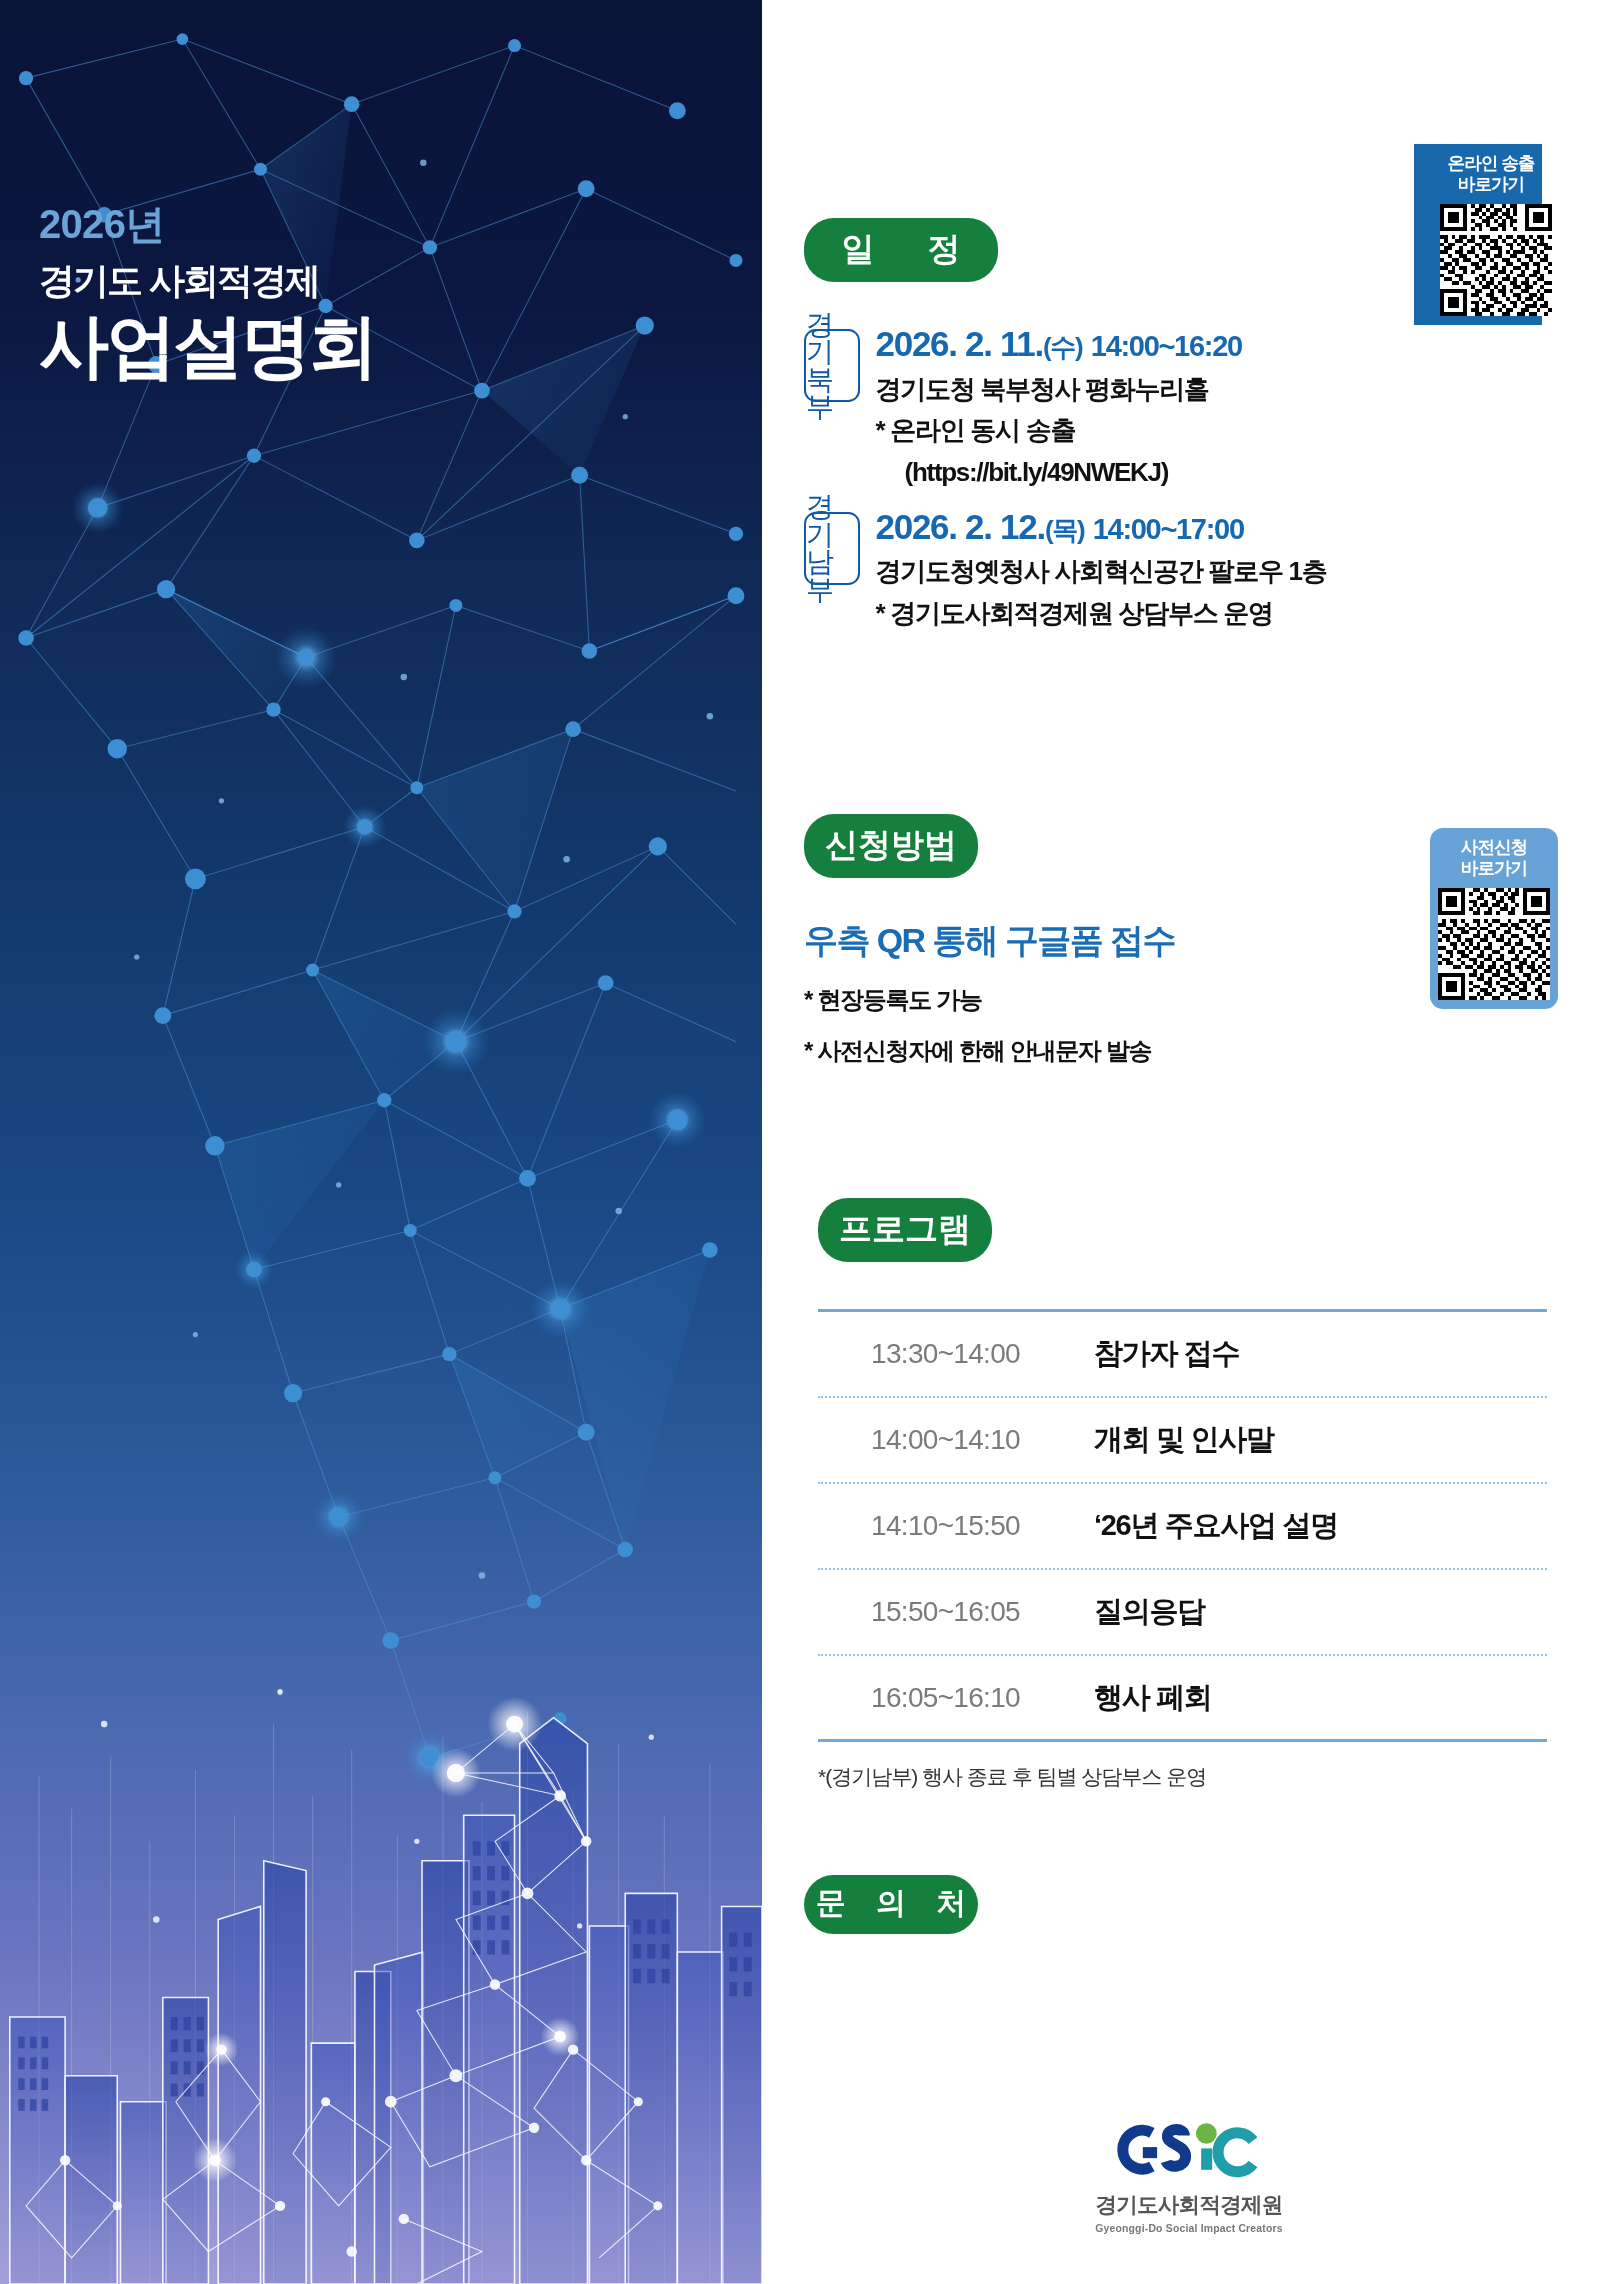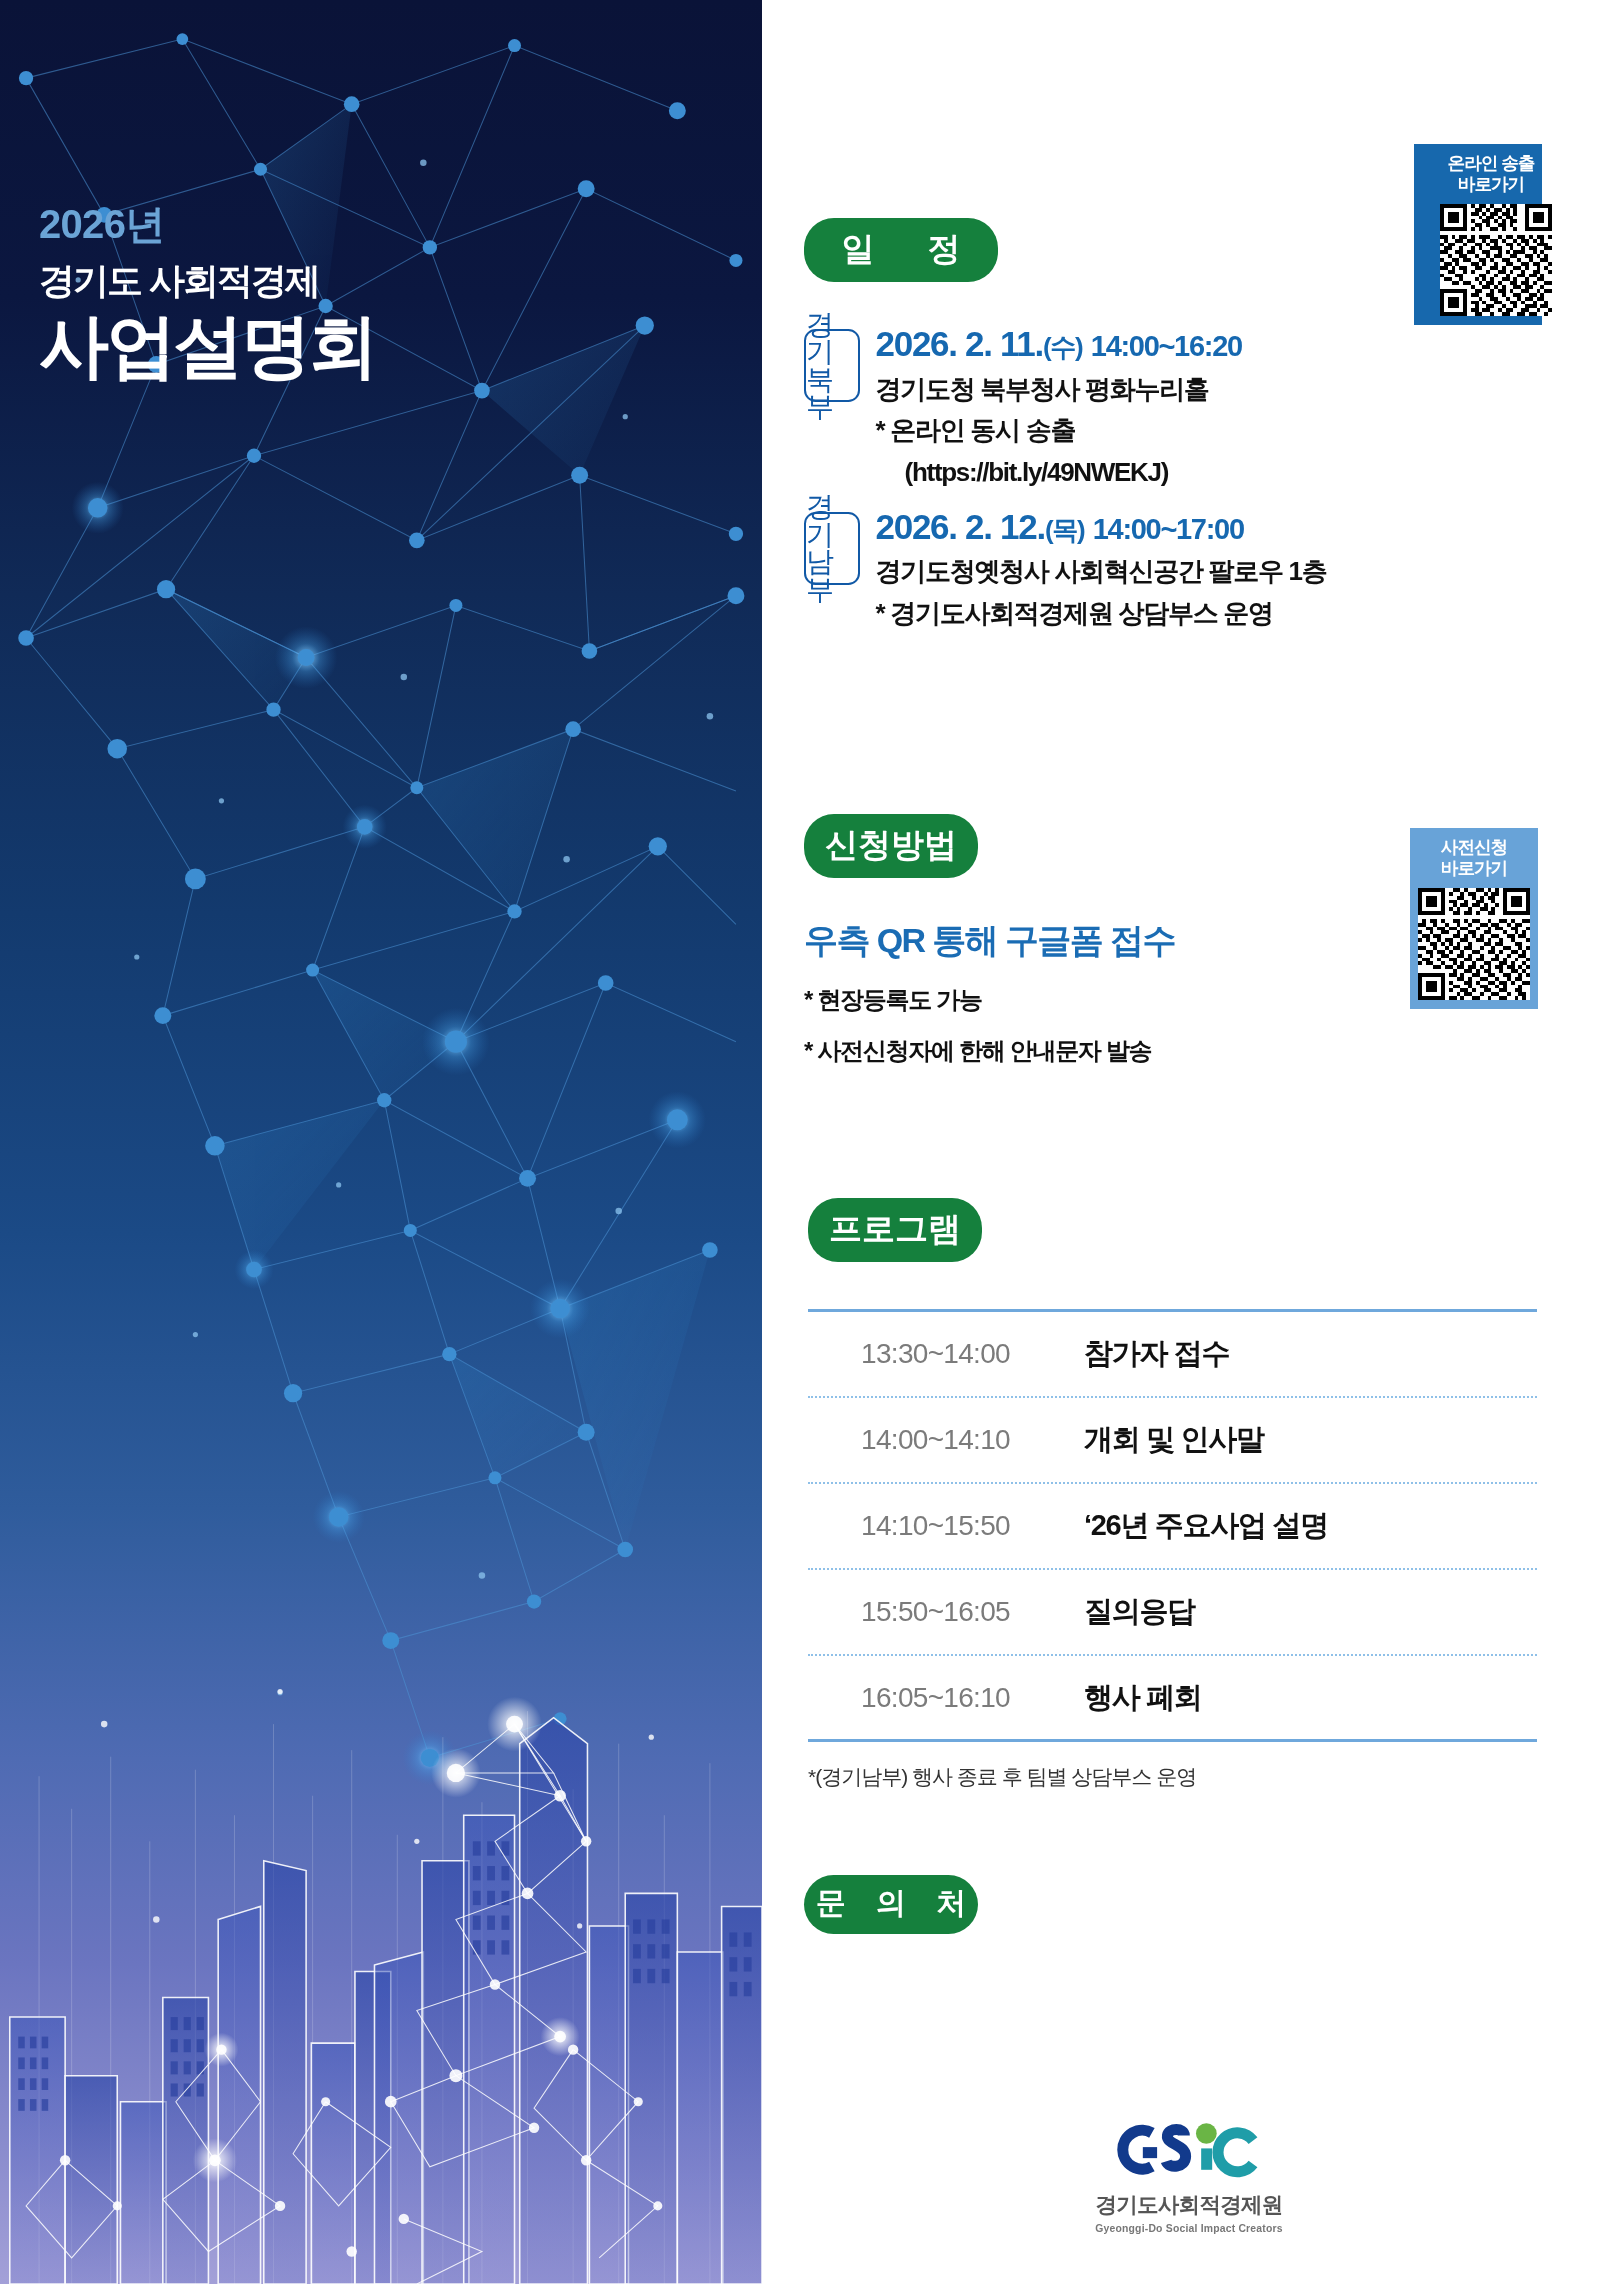--- a/index.html
+++ b/index.html
@@ -81,29 +81,29 @@
   
   .qrbox{ position:absolute; width:128px; }
   .qrbox .qrcap{
     color:#fff; font-weight:800; font-size:17.6px; line-height:1.22;
     text-align:center; padding:9px 0 7.8px; letter-spacing:-1px;
   }
   .qrbox.dark{ background:#1768ad; }
   .qrbox.light{ background:#68a3d8; }
   .qrbox .qrimg{ width:112px; height:112px; margin:0 auto 9px; background:#fff; display:block;}
   #qr-online{ left:652px; top:144px;padding-left:26px; }
-  #qr-apply { left:648px;  top:828px; }
+  #qr-apply { left:668px;  top:828px;border-radius:13px; }
 
   
   #sec-apply{ position:absolute; left:42px; top:814px; }
   .ap-main{ font-size:34px; font-weight:800; color:#1a6cb4; letter-spacing:-1.6px; margin-top:40px;}
   .ap-note{ font-size:24px; font-weight:700; color:#111; letter-spacing:-1.3px; margin-top:19.5px;}
 
   
-  #sec-program{ position:absolute; left:46px; top:1198px; width:731px;}
+  #sec-program{ position:absolute; left:56px; top:1198px; width:731px;}
   #prog-table{ margin-top:47px; border-top:3.3px solid #6fa8dc; width:729px;}
   .prow{ display:flex; align-items:center; height:86px; border-bottom:2px dotted #8fc0e8;}
   .prow:last-child{ border-bottom:3.3px solid #6fa8dc; }
   .ptime{ width:255px; text-align:center; font-size:28px; color:#7b7b7b; font-weight:400; letter-spacing:-0.7px;}
   .pdesc{ font-size:29px; color:#111; font-weight:700; letter-spacing:-1.3px; padding-left:21px;}
   .pfoot{ font-size:21px; color:#333; font-weight:400; letter-spacing:-1px; margin-top:21px;}
 
   
   #sec-contact{ position:absolute; left:42px; top:1875px; display:flex; gap:26px; align-items:flex-start;}
   .ct-body{ padding-top:6.5px; }

